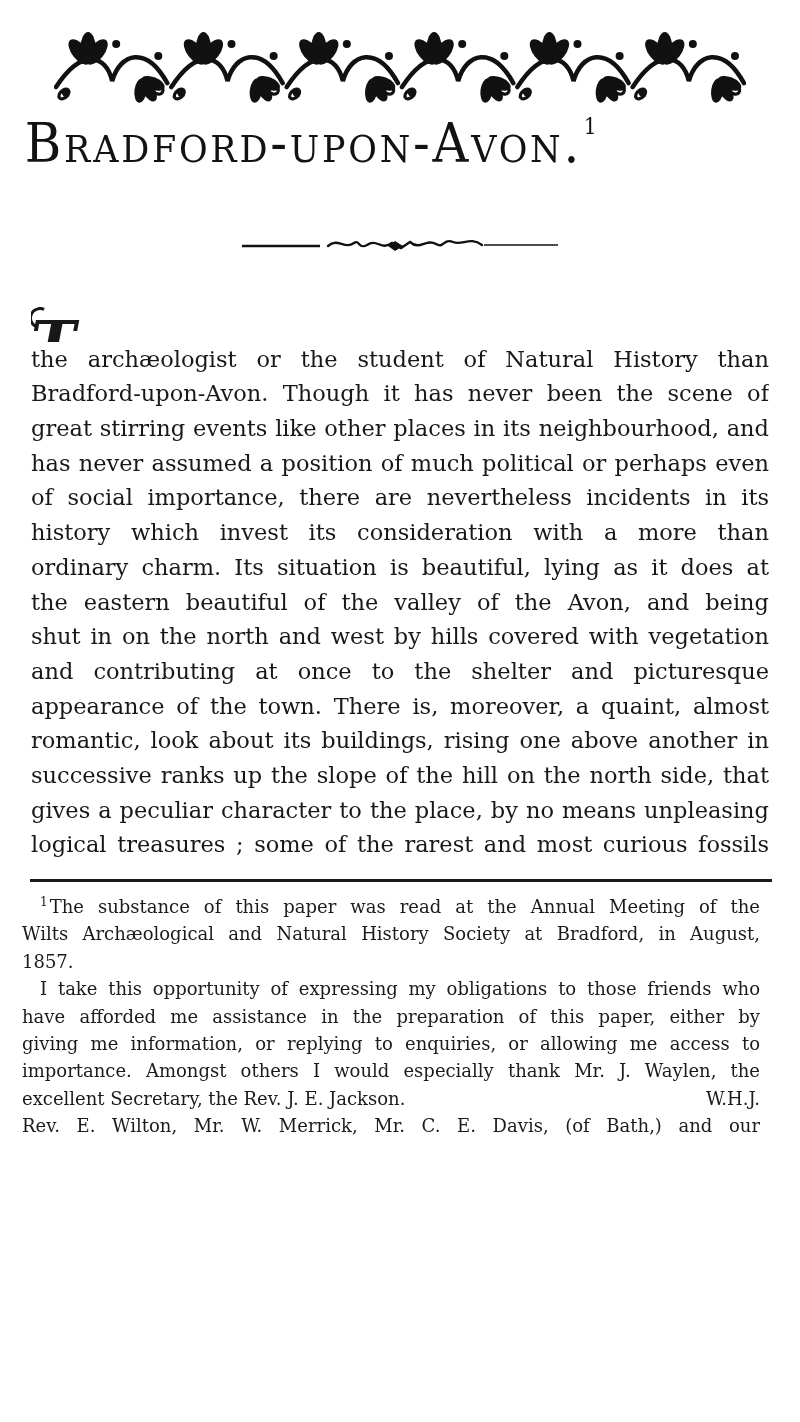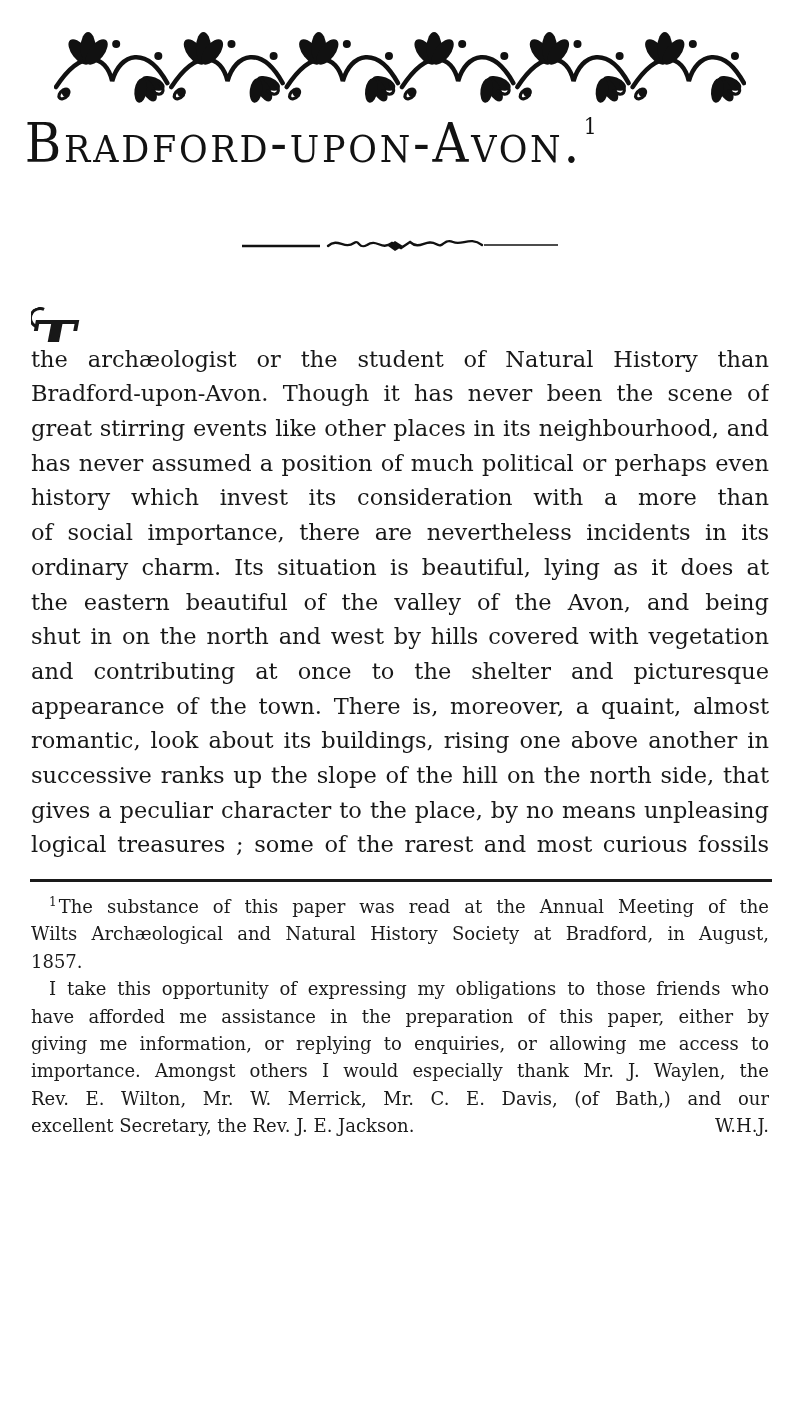--- a/index.html
+++ b/index.html
@@ -90,21 +90,21 @@
   .italic{font-style:italic;}
 
   
   .footnote-rule{
     margin:17px 28px 0 30px;
     border:0;
     border-top:3px solid #1a1a1a;
     width:742px;
   }
   .footnote{
-    margin:11px 31px 0 31px;
+    margin:11px 31px 0 22px;
     width:738px;
     font-size:18px;
     color:#1b1b1b;
   }
   .fline{
     height:27.4px;
     line-height:27.4px;
     text-align:justify;
     text-align-last:justify;
     -moz-text-align-last:justify;
@@ -179,22 +179,22 @@
       <span class="dropcap">
         <span class="dc-curl tl"></span>
 
         <span class="dropcap-letter">T</span>
       </span>
     </div>
     <div class="jline">the archæologist or the student of Natural History than</div>
     <div class="jline">Bradford-upon-Avon. Though it has never been the scene of</div>
     <div class="jline">great stirring events like other places in its neighbourhood, and</div>
     <div class="jline">has never assumed a position of much political or perhaps even</div>
+    <div class="jline">of social importance, there are nevertheless incidents in its</div>
     <div class="jline">history which invest its consideration with a more than</div>
-    <div class="jline">of social importance, there are nevertheless incidents in its</div>
     <div class="jline">ordinary charm. Its situation is beautiful, lying as it does at</div>
     <div class="jline">the eastern beautiful of the valley of the Avon, and being</div>
     <div class="jline">shut in on the north and west by hills covered with vegetation</div>
     <div class="jline">and contributing at once to the shelter and picturesque</div>
     <div class="jline">appearance of the town. There is, moreover, a quaint, almost</div>
     <div class="jline">romantic, look about its buildings, rising one above another in</div>
     <div class="jline">successive ranks up the slope of the hill on the north side, that</div>
     <div class="jline">gives a peculiar character to the place, by no means unpleasing</div>
     <div class="jline">logical treasures ; some of the rarest and most curious fossils</div>
   </div>
@@ -205,20 +205,20 @@
     <div class="fline first">
       <sup class="fn-mark">1</sup><span>The substance of this paper was read at the Annual Meeting of the</span>
     </div>
     <div class="fline">Wilts Archæological and Natural History Society at Bradford, in August,</div>
     <div class="fline plain">1857.</div>
 
     <div class="fline first">I take this opportunity of expressing my obligations to those friends who</div>
     <div class="fline">have afforded me assistance in the preparation of this paper, either by</div>
     <div class="fline">giving me information, or replying to enquiries, or allowing me access to</div>
     <div class="fline">importance. Amongst others I would especially thank Mr. J. Waylen, the</div>
-    <div class="fline">Rev. E. Wilton, Mr. W. Merrick, Mr. C. E. Davis, (of Bath,) and our</div>
     <div class="fline flexline">
       <span>excellent Secretary, the Rev. J. E. Jackson.</span>
       <span>W.H.J.</span>
     </div>
+    <div class="fline">Rev. E. Wilton, Mr. W. Merrick, Mr. C. E. Davis, (of Bath,) and our</div>
   </div>
 
 </div>
 
 </body></html>

